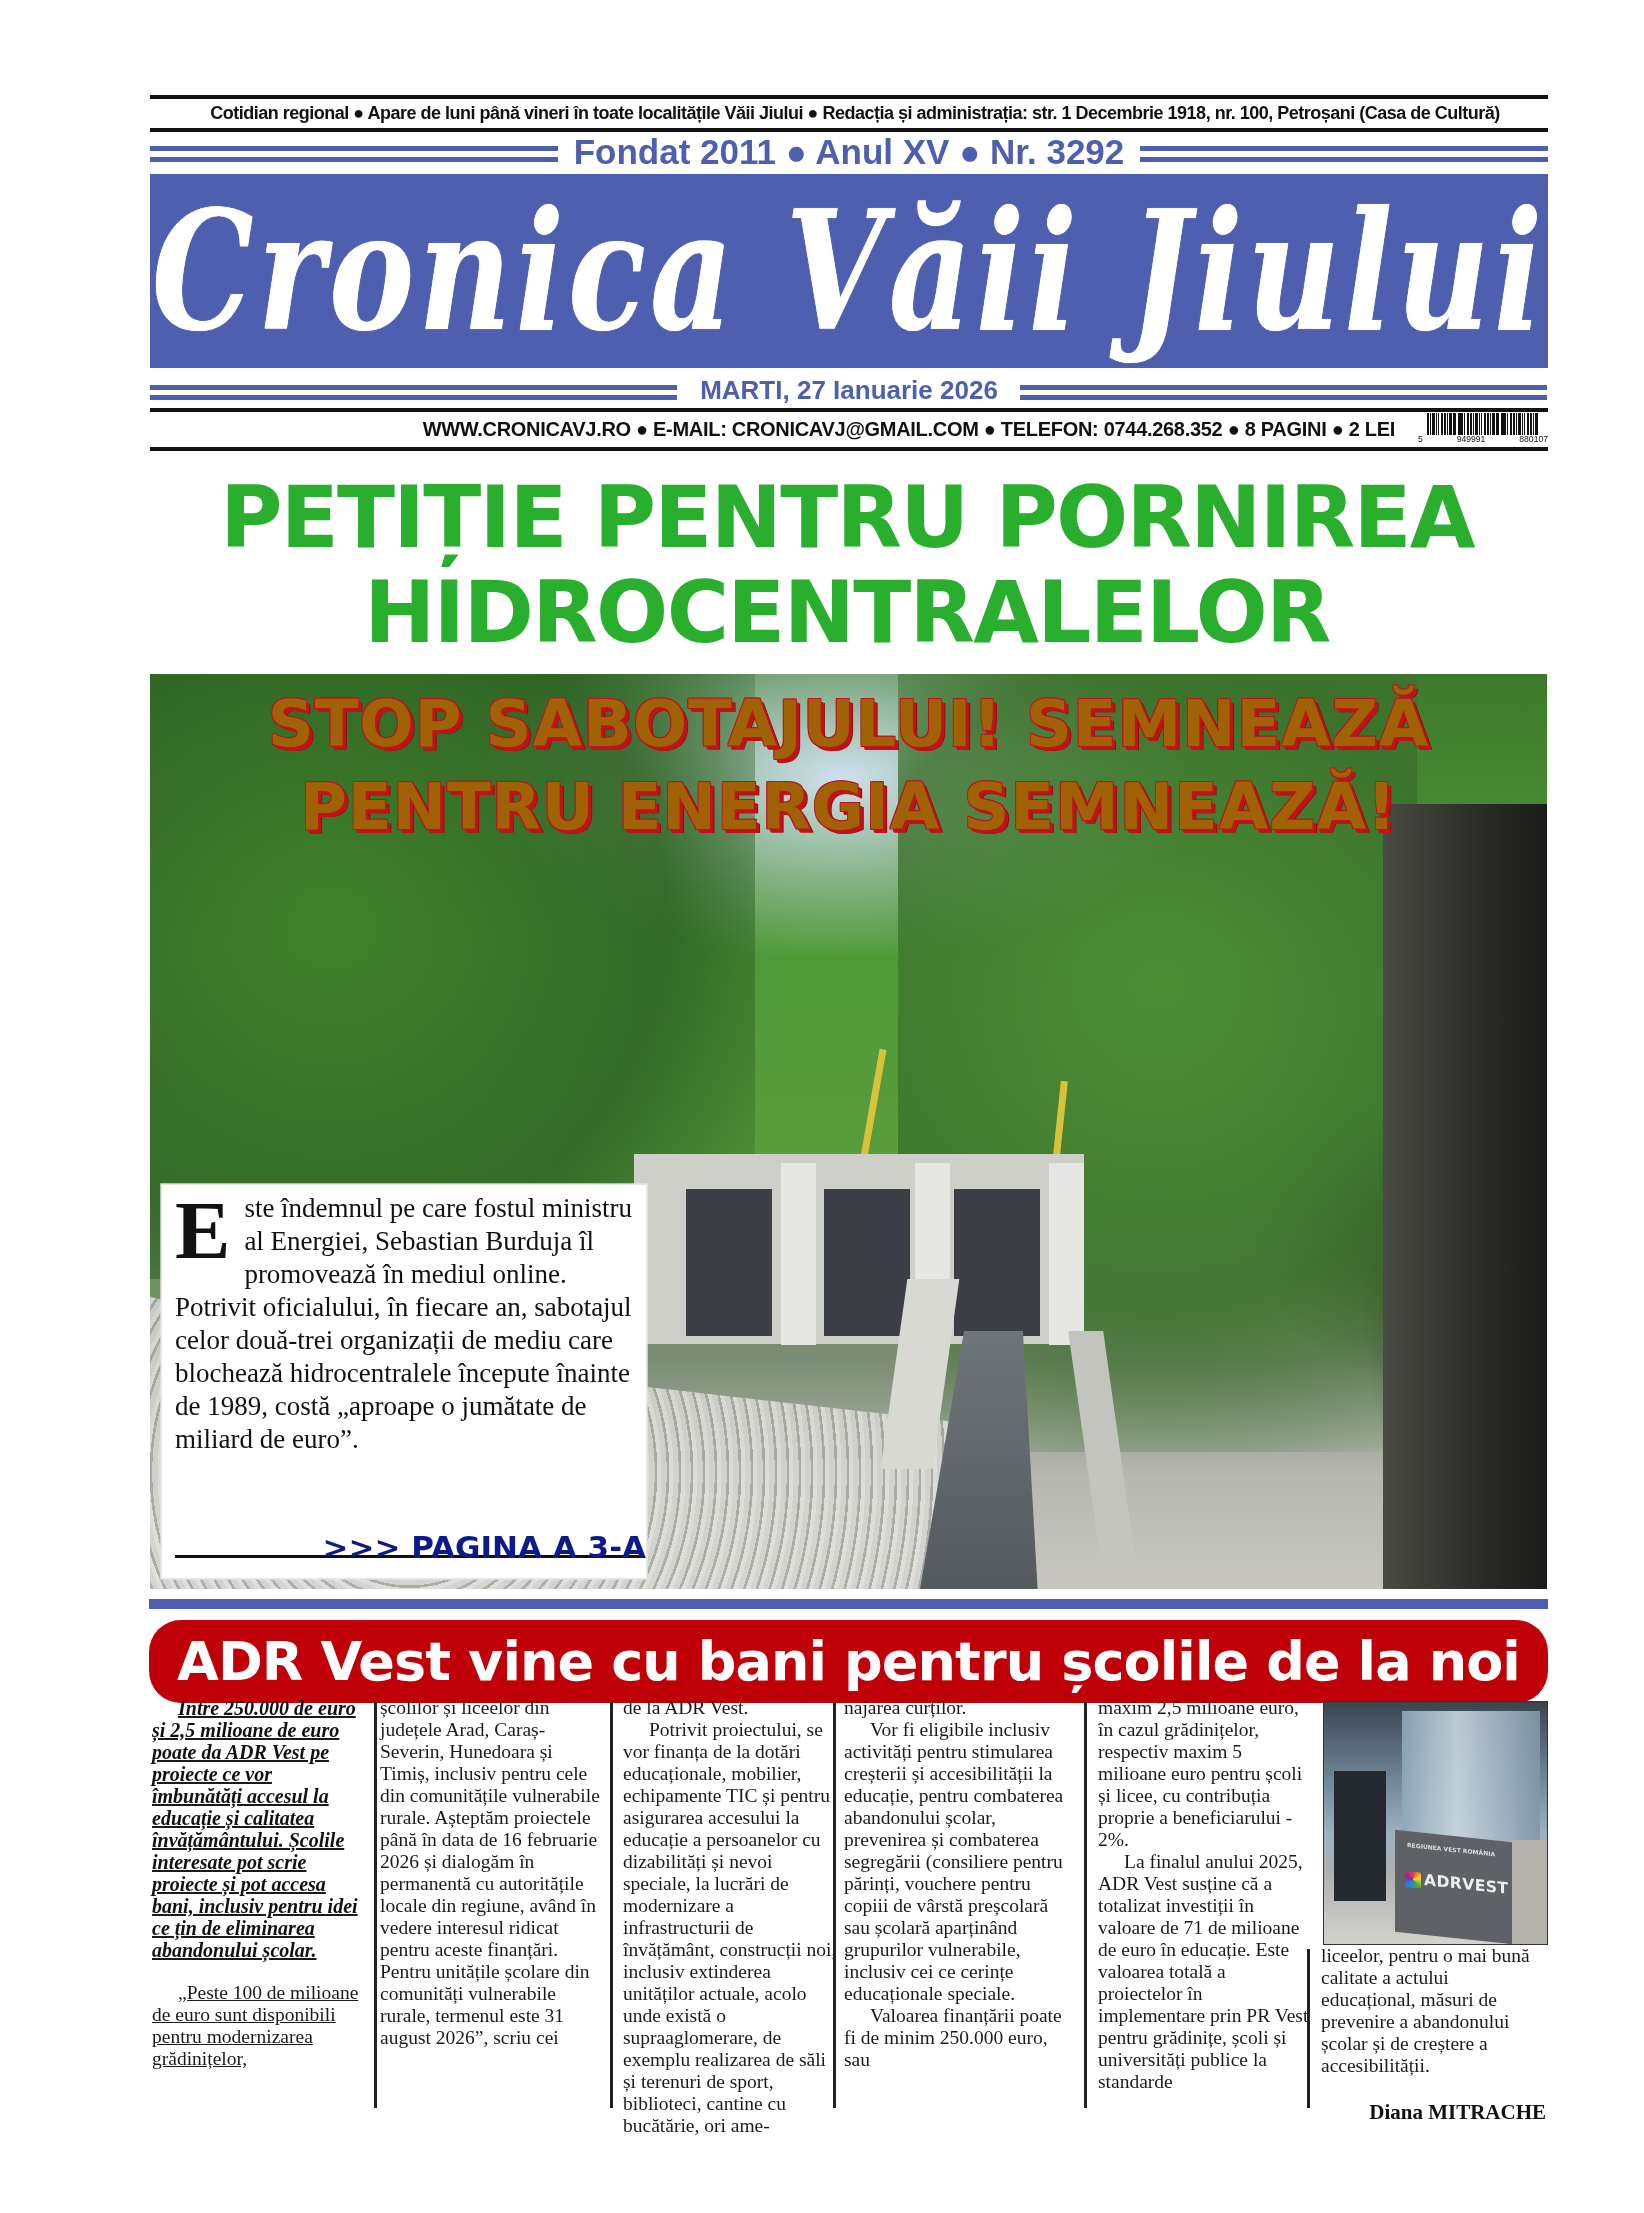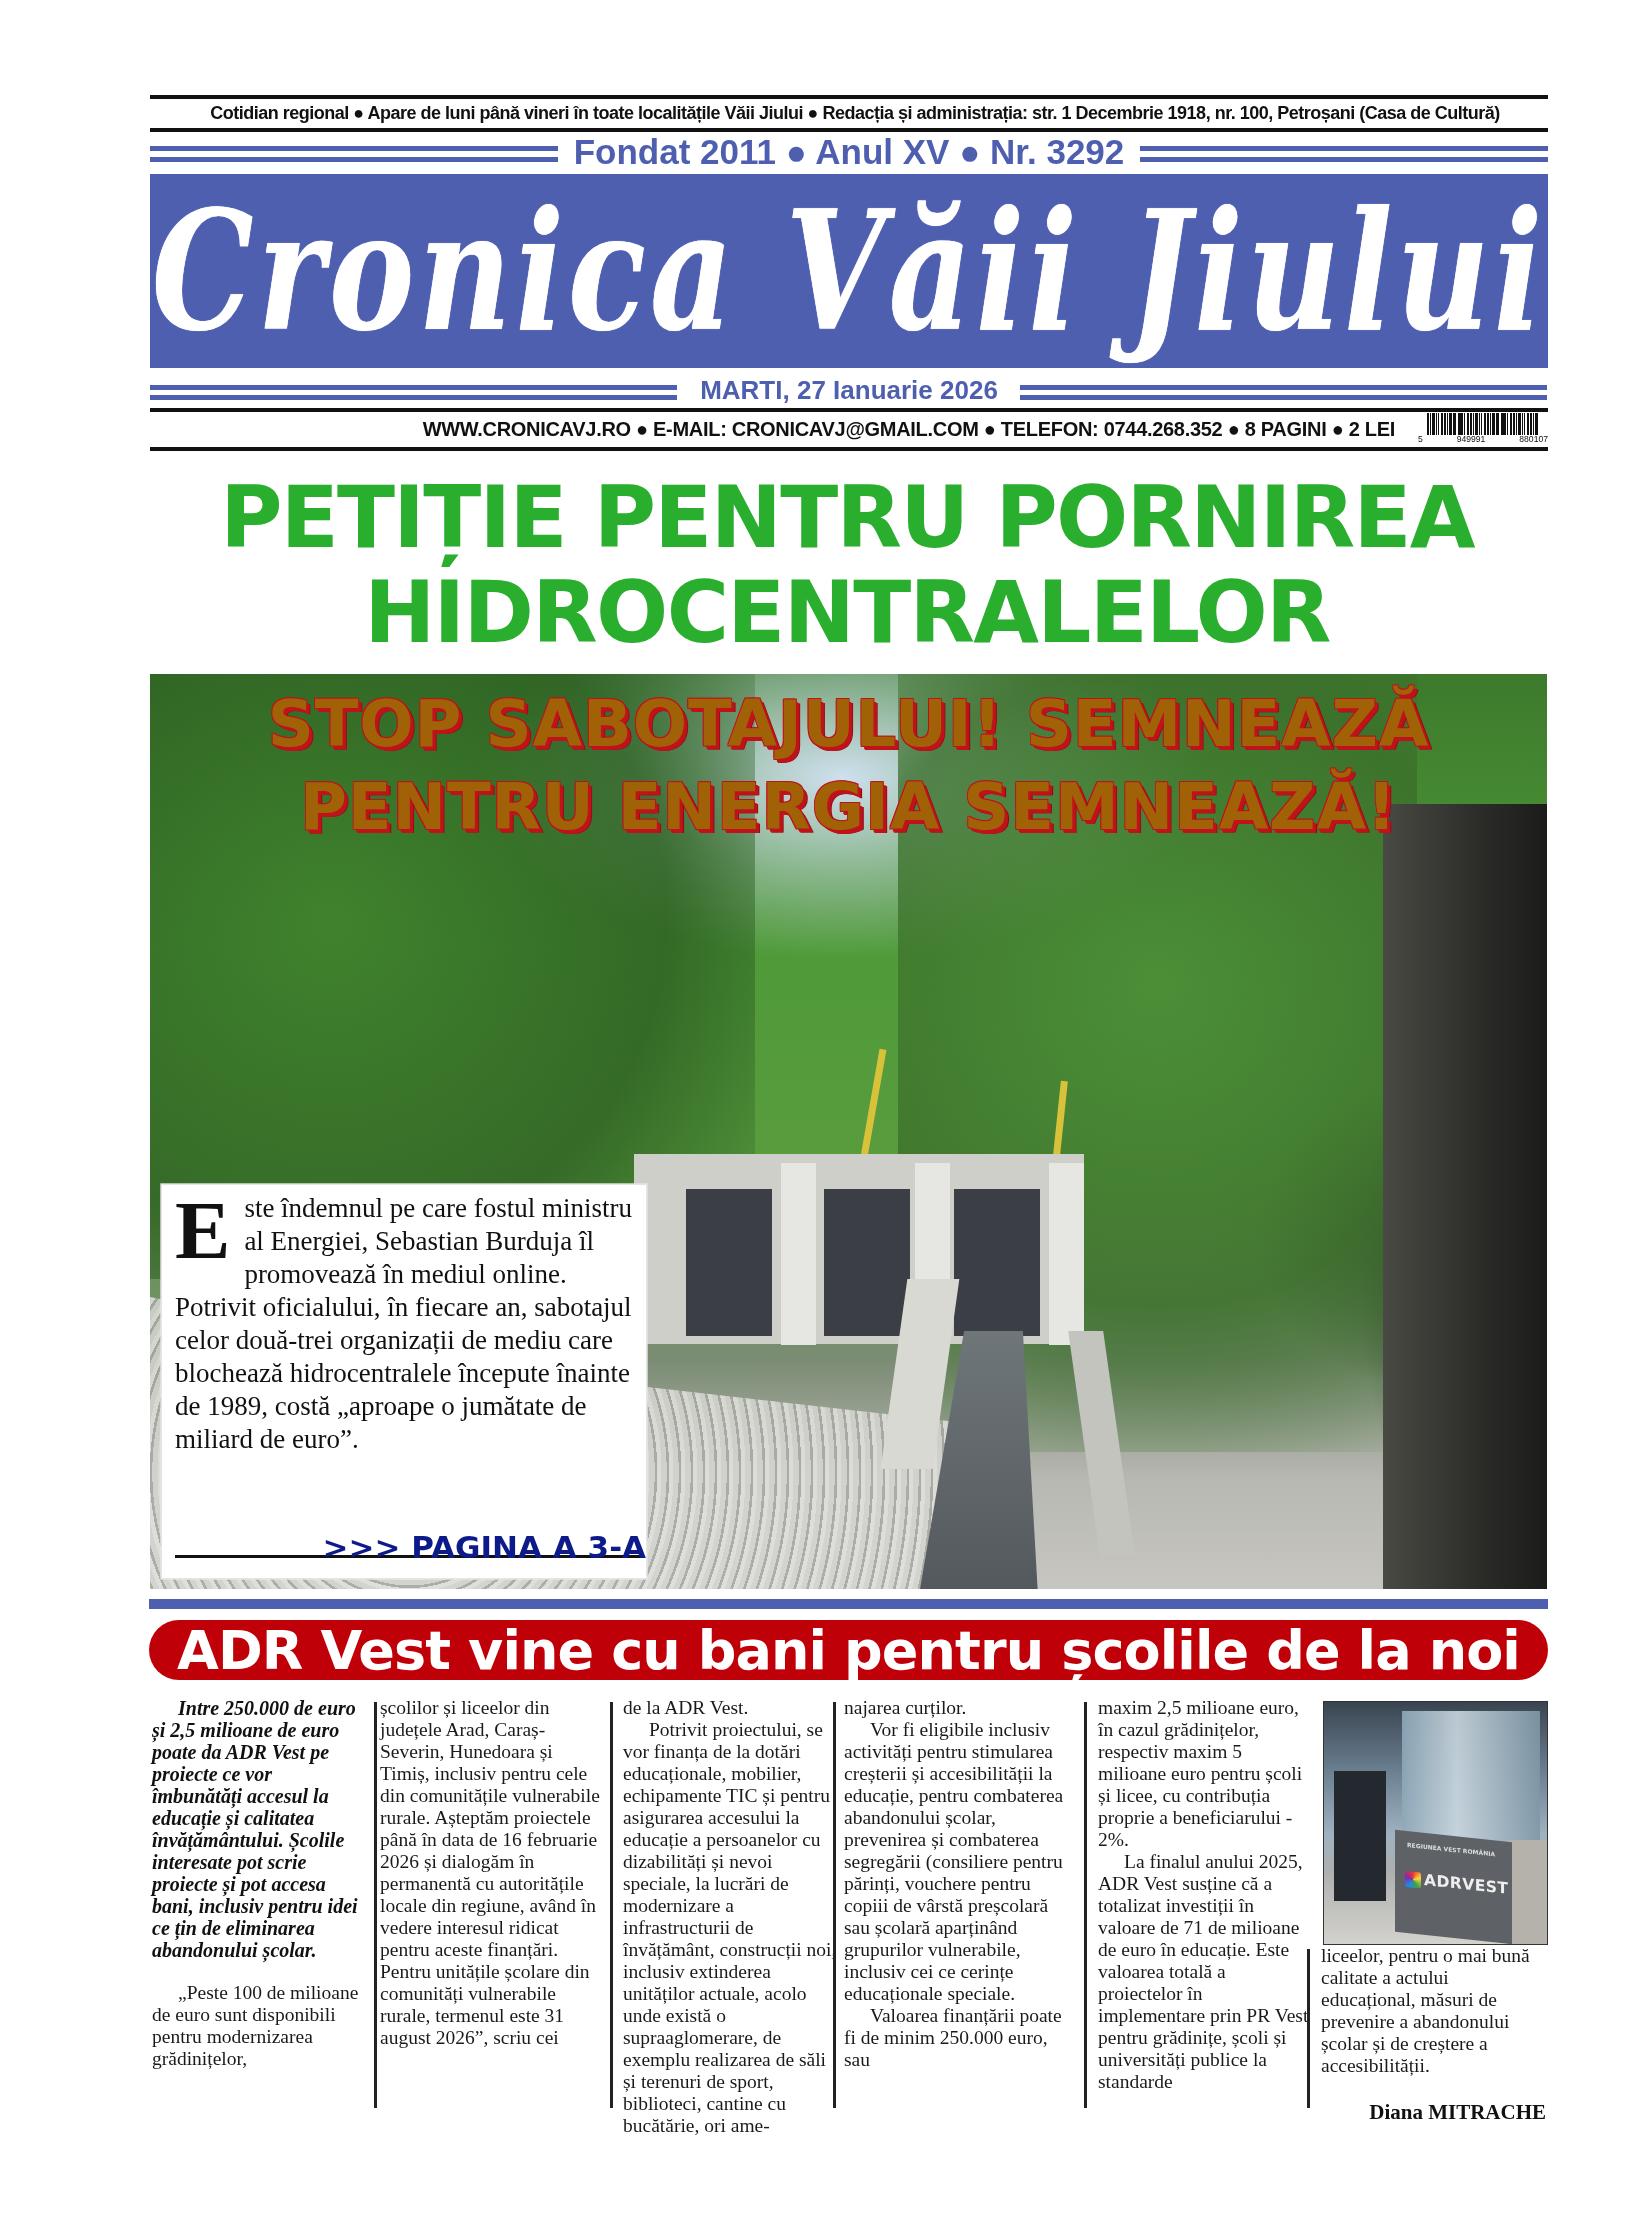--- a/index.html
+++ b/index.html
@@ -56,21 +56,21 @@
       text-shadow: 2.6px 2.6px 0 #c0121a, 3.5px 3.5px 0 #c0121a, 4.3px 4.3px 0 #8a0c12, -0.9px -0.9px 0 #c0121a, 0.9px -0.9px 0 #c0121a, -0.9px 0.9px 0 #c0121a; }
 
     .teaser { position: absolute; left: 162px; top: 1185px; width: 484px; height: 393px; background: #ffffff; box-shadow: 0 0 0 1.7px #e5e5e5; }
     .teaser-body { position: absolute; left: 13px; top: 7px; width: 467px; font-family: "Liberation Serif", serif; font-size: 27px; line-height: 33px; color: #111; }
     .teaser-body .dropcap { float: left; font-size: 83px; line-height: 66px; font-weight: 700; margin: 5.2px 14px 0 0; }
     .teaser-rule { position: absolute; left: 13px; top: 370px; width: 467px; height: 2.6px; background: #111; }
     .teaser-link { position: absolute; right: 13px; top: 1529px; font-family: "DejaVu Sans", sans-serif; font-weight: 700; font-size: 31px; color: #0d1a8a; white-space: nowrap; }
 
     
     .blue-bar { position: absolute; left: 149px; top: 1599px; width: 1399px; height: 9.5px; background: #4f5fb0; }
-    .red-banner { position: absolute; left: 149px; top: 1620px; width: 1399px; height: 60px; background: #c00009; border-radius: 32px; }
+    .red-banner { position: absolute; left: 149px; top: 1620px; width: 1399px; height: 83px; background: #c00009; border-radius: 32px; }
     .red-banner-title { position: absolute; left: 0; right: 0; top: 0; bottom: 0; display: flex; align-items: center; justify-content: center;
       font-family: "DejaVu Sans", sans-serif; font-weight: 700; font-size: 54px; color: #ffffff; letter-spacing: -0.9px; white-space: nowrap; }
 
     .col { position: absolute; top: 1697px; font-family: "Liberation Serif", serif; font-size: 19.5px; line-height: 22px; color: #1a1a1a; }
     .col p { margin: 0; text-indent: 26px; }
     .col p.noind { text-indent: 0; }
     .col .lead { font-style: italic; font-weight: 700; font-size: 20px; line-height: 22px; color: #111; text-indent: 26px; margin: 0 0 21px 0; }
     .sep { position: absolute; width: 2.6px; background: #222; }
 
     .photo2 { position: absolute; left: 1323px; top: 1701px; width: 223px; height: 242px; overflow: hidden; border: 0.9px solid #333;
@@ -158,21 +158,21 @@
   </div>
   <div class="teaser-rule"></div>
 </div>
 <div class="teaser-link" style="left:auto; right:999px;">&gt;&gt;&gt; PAGINA A 3-A</div>
 
 <div class="blue-bar"></div>
 <div class="red-banner">
   <div class="red-banner-title">ADR Vest vine cu bani pentru școlile de la noi</div>
 </div>
 
-<div class="col" style="left:152px; width:214px;">
+<div class="col" style="left:152px; width:214px;text-decoration:underline;">
   <p class="lead">Intre 250.000 de euro și 2,5 milioane de euro poate da ADR Vest pe proiecte ce vor îmbunătăți accesul la educație și calitatea învățământului. Școlile interesate pot scrie proiecte și pot accesa bani, inclusiv pentru idei ce țin de eliminarea abandonului școlar.</p>
   <p>„Peste 100 de milioane de euro sunt disponibili pentru modernizarea grădinițelor,</p>
 </div>
 <div class="sep" style="left:374px; top:1702px; height:406px;"></div>
 
 <div class="col" style="left:380px; width:223px;">
   <p class="noind">școlilor și liceelor din județele Arad, Caraș-Severin, Hunedoara și Timiș, inclusiv pentru cele din comunitățile vulnerabile rurale. Așteptăm proiectele până în data de 16 februarie 2026 și dialogăm în permanentă cu autoritățile locale din regiune, având în vedere interesul ridicat pentru aceste finanțări. Pentru unitățile școlare din comunități vulnerabile rurale, termenul este 31 august 2026”,  scriu cei</p>
 </div>
 <div class="sep" style="left:610px; top:1702px; height:406px;"></div>
 

